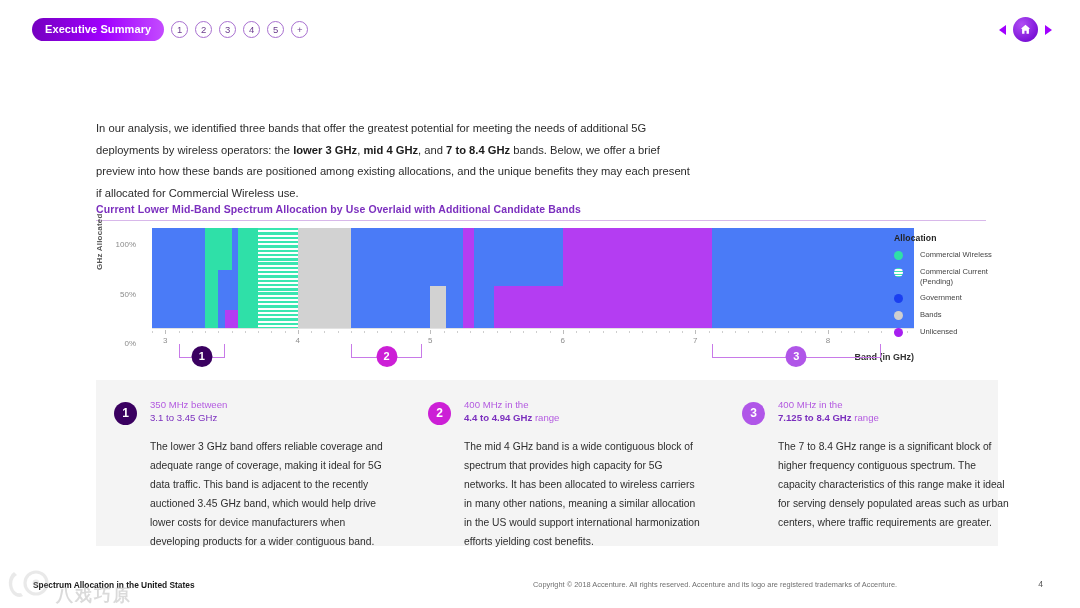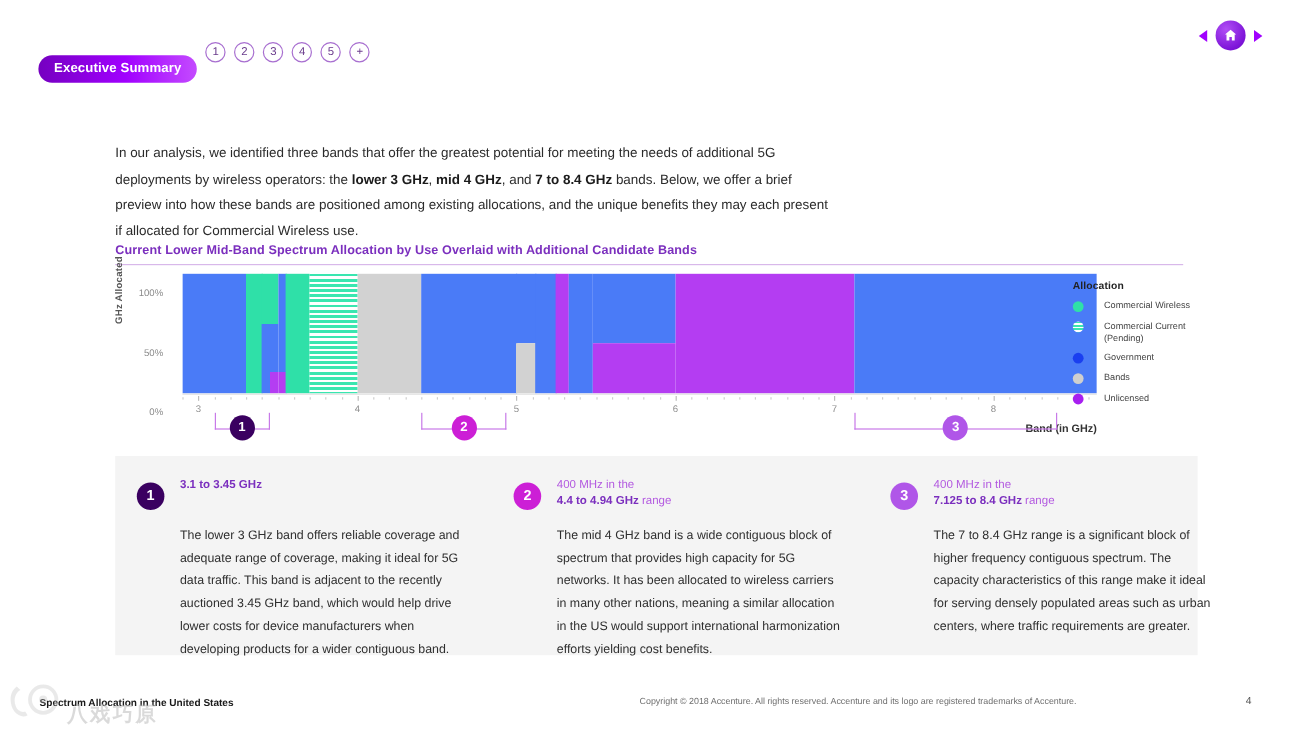--- a/index.html
+++ b/index.html
@@ -11,21 +11,21 @@
   }
   .page { position: relative; width: 1080px; height: 608px; background:#fff; }
 
   
   .topbar { position:absolute; left:0; top:0; width:1080px; height:58px; }
   .nav-pill-wrap { position:absolute; left:32px; top:18px; display:flex; align-items:center; gap:7px; }
   .pill {
     height:23px; padding:0 13px; border-radius:12px;
     background: linear-gradient(90deg,#7500c0 0%, #a100ff 55%, #c44bff 100%);
     color:#fff; font-size:11px; font-weight:bold; line-height:23px;
-    letter-spacing:.1px; white-space:nowrap;margin-top:28px;
+    letter-spacing:.1px; white-space:nowrap;
   }
   .dot {
     width:17px; height:17px; border-radius:50%;
     border:1.1px solid #a86fd0; color:#6a3b8c;
     font-size:9.5px; line-height:15px; text-align:center;
     background:#fff;
   }
   .nav-right { position:absolute; right:28px; top:17px; display:flex; align-items:center; gap:7px; }
   .tri { width:0;height:0;border-top:5px solid transparent;border-bottom:5px solid transparent; }
   .tri.l { border-right:7px solid #a100ff; }
@@ -322,21 +322,22 @@
     <div class="lg-row">
       <div class="sw" style="background:#a71ff0"></div>
       <div class="lg-txt">Unlicensed</div>
     </div>
   </div>
 
   <div class="cards">
     <div class="card c1">
       <div class="card-head">
         <div class="cbadge b1">1</div>
-        <div class="krange"><span style="font-weight:bold;color:#7b2fbe">3.1 to 3.45 GHz</span><span></span></div>
+        <div class="kicker">350 MHz between</div>
+        <div class="krange"><span style="font-weight:normal;color:#7b2fbe">3.1 to 3.45 GHz</span><span></span></div>
       </div>
       <div class="card-body">The lower 3 GHz band offers reliable coverage and adequate range of coverage, making it ideal for 5G data traffic. This band is adjacent to the recently auctioned 3.45 GHz band, which would help drive lower costs for device manufacturers when developing products for a wider contiguous band.</div>
     </div>
     <div class="card c2">
       <div class="card-head">
         <div class="cbadge b2">2</div>
         <div class="kicker">400 MHz in the</div>
         <div class="krange"><span style="font-weight:bold;color:#7b2fbe">4.4 to 4.94 GHz</span><span> range</span></div>
       </div>
       <div class="card-body">The mid 4 GHz band is a wide contiguous block of spectrum that provides high capacity for 5G networks. It has been allocated to wireless carriers in many other nations, meaning a similar allocation in the US would support international harmonization efforts yielding cost benefits.</div>

